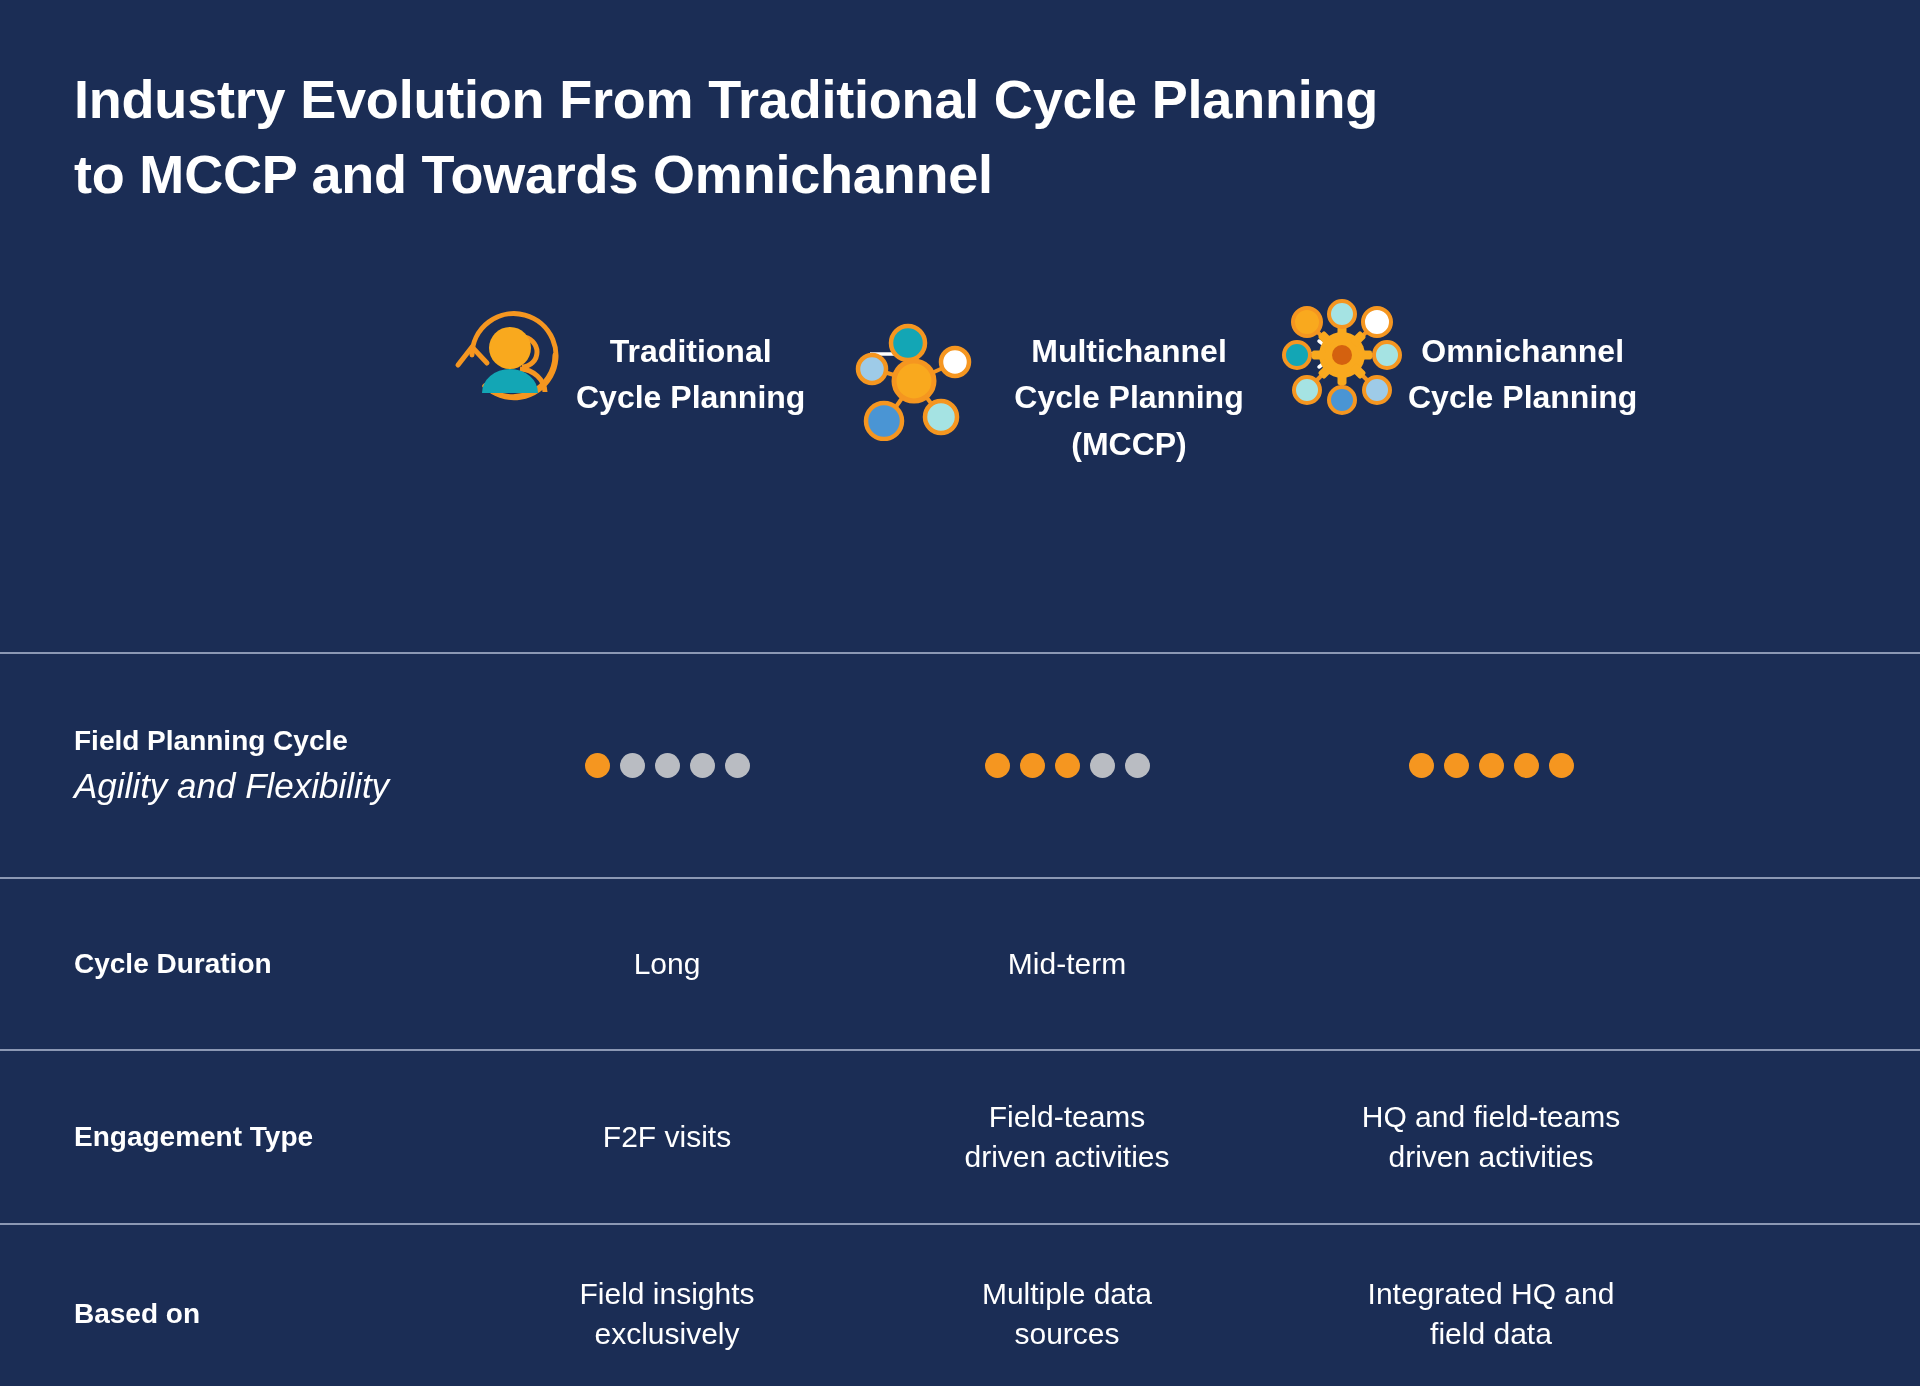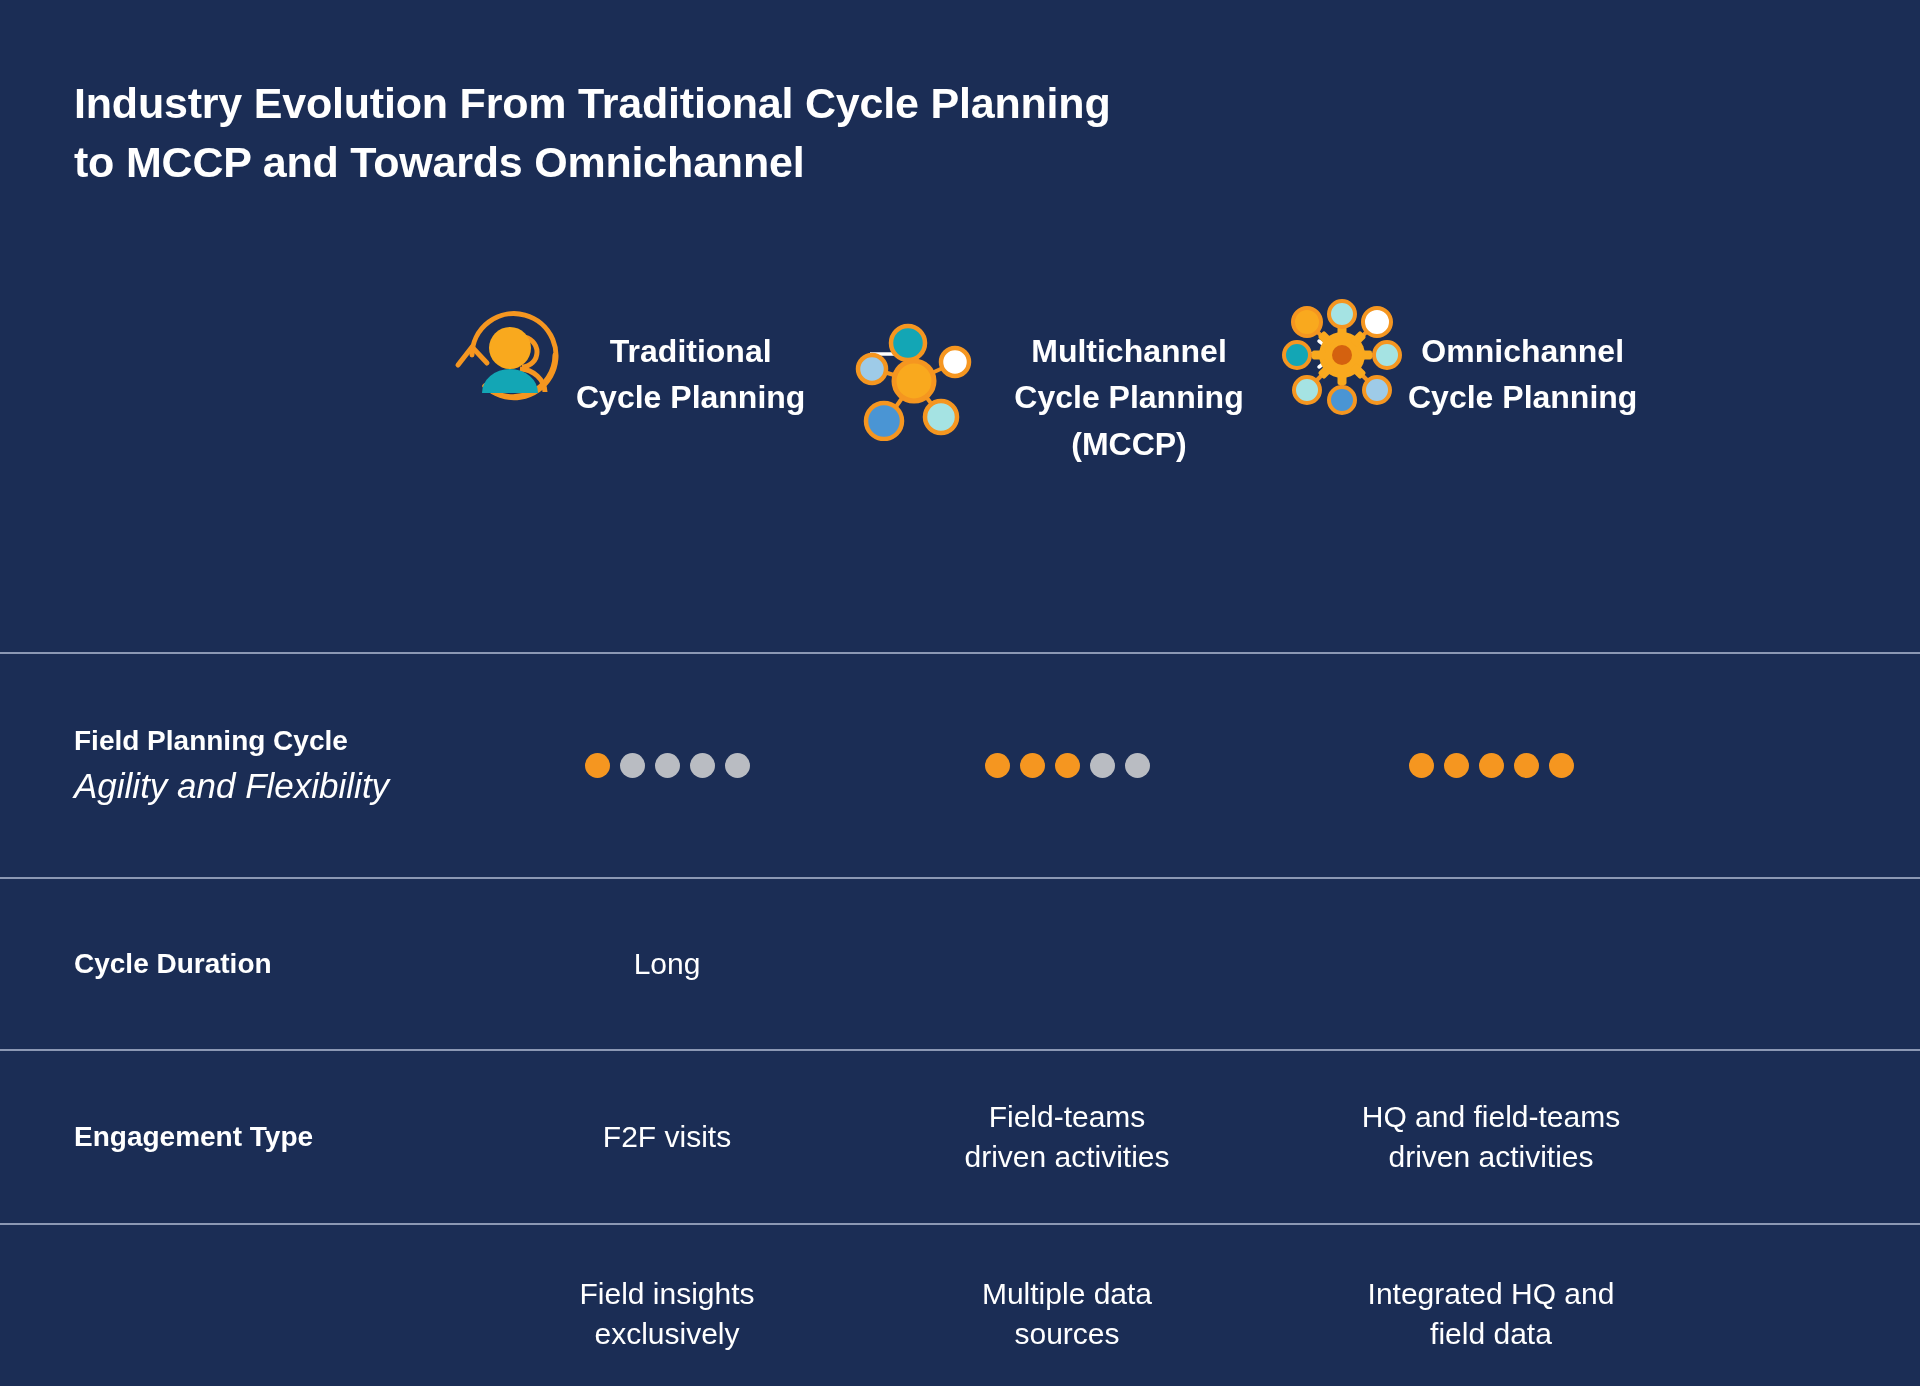--- a/index.html
+++ b/index.html
@@ -19,27 +19,26 @@
     background: #1b2d55;
     color: #ffffff;
   }
 
   
   .title {
     position: absolute;
     left: 74px;
     top: 62px;
     width: 1760px;
-    font-size: 43px;
+    font-size: 54px;
     font-weight: bold;
     line-height: 1.38;
     letter-spacing: -0.2px;
     color: #ffffff;
     white-space: pre-line;
-    margin-top: 12px;
   }
 
   
   .header-band {
     position: absolute;
     left: 0;
     top: 290px;
     width: 1920px;
     height: 362px;
   }
@@ -286,36 +285,40 @@
         <div class="dots"><span class="dot on"></span><span class="dot on"></span><span class="dot on"></span><span class="dot on"></span><span class="dot on"></span></div>
       </div>
     </div>
 
     <div class="divider"></div>
     <div class="row row-r1">
       <div class="row-label">
         <div class="row-label-main">Cycle Duration</div>
       </div>
       <div class="cell cell-0">Long</div>
+      <div class="cell cell-1">Mid-term</div>
     </div>
 
     <div class="divider"></div>
     <div class="row row-r2">
       <div class="row-label">
         <div class="row-label-main">Engagement Type</div>
       </div>
       <div class="cell cell-0">F2F visits</div>
       <div class="cell cell-1">Field-teams
 driven activities</div>
       <div class="cell cell-2">HQ and field-teams
 driven activities</div>
     </div>
 
     <div class="divider"></div>
     <div class="row row-r3">
+      <div class="row-label">
+        <div class="row-label-main">Based on</div>
+      </div>
       <div class="cell cell-0">Field insights
 exclusively</div>
       <div class="cell cell-1">Multiple data
 sources</div>
       <div class="cell cell-2">Integrated HQ and
 field data</div>
     </div>
 
   </div>
 </div>

